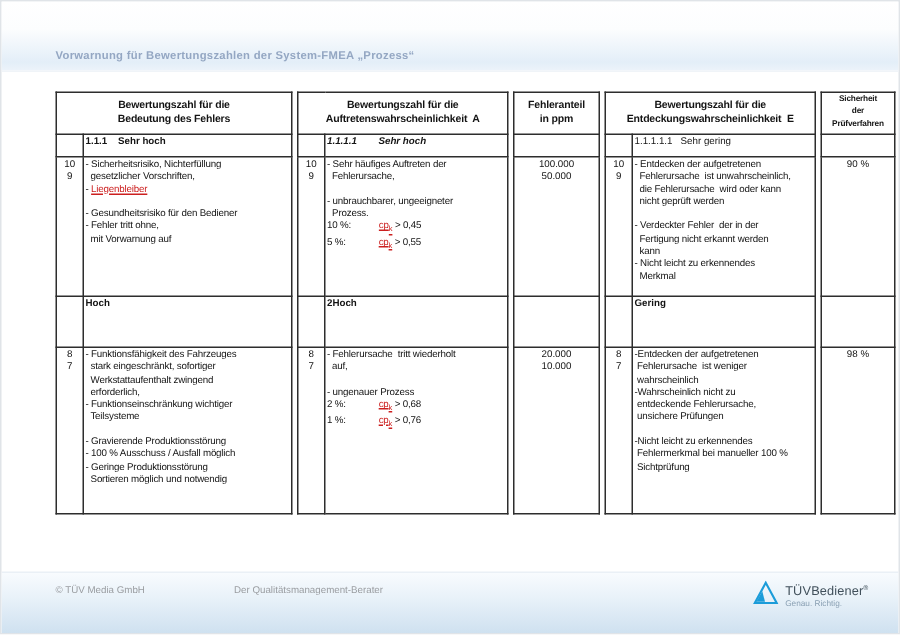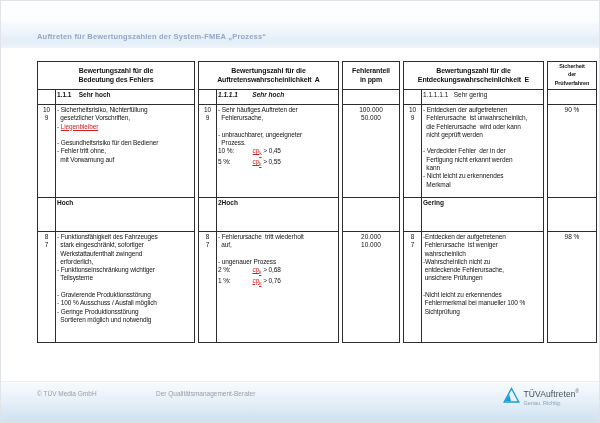--- a/index.html
+++ b/index.html
@@ -48,21 +48,21 @@
   .brand .b { font-weight:normal; }
   .brand sup { font-size:4.5px; color:#41505b; }
   .tagline { font-size:5.5px; color:#8ba1b4; margin-top:0px; }
 </style>
 </head>
 <body>
 
 <div class="page">
 
   <header class="topband">
-    <div class="title">Auftreten für Bewertungszahlen der System-FMEA „Prozess“</div>
+    <div class="title">Vorwarnung für Bewertungszahlen der System-FMEA „Prozess“</div>
   </header>
 
   <main class="tables">
 
     <table class="grp">
       <colgroup>
           <col style="width:18px">
           <col style="width:139px">
         </colgroup>
       <tbody>
@@ -293,19 +293,19 @@
     <span class="copy">© TÜV Media GmbH</span>
     <span class="pub">Der Qualitätsmanagement-Berater</span>
     <div class="logo">
       <span>
         <svg width="17" height="17" viewBox="0 0 17 17">
           <polygon points="8.5,1.5 15.8,15 1.2,15" fill="none" stroke="#1b9cd9" stroke-width="1.4"></polygon>
           <polygon points="2.2,14.2 6.2,7.2 8.0,14.2" fill="#1b9cd9"></polygon>
         </svg>
       </span>
       <div class="logo-text">
-        <div class="brand"><span class="b">TÜV</span><span>Auftreten</span><sup>®</sup></div>
+        <div class="brand"><span class="b">TÜV</span><span>Bediener</span><sup>®</sup></div>
         <div class="tagline">Genau. Richtig.</div>
       </div>
     </div>
   </footer>
 
 </div>
 
 </body></html>

